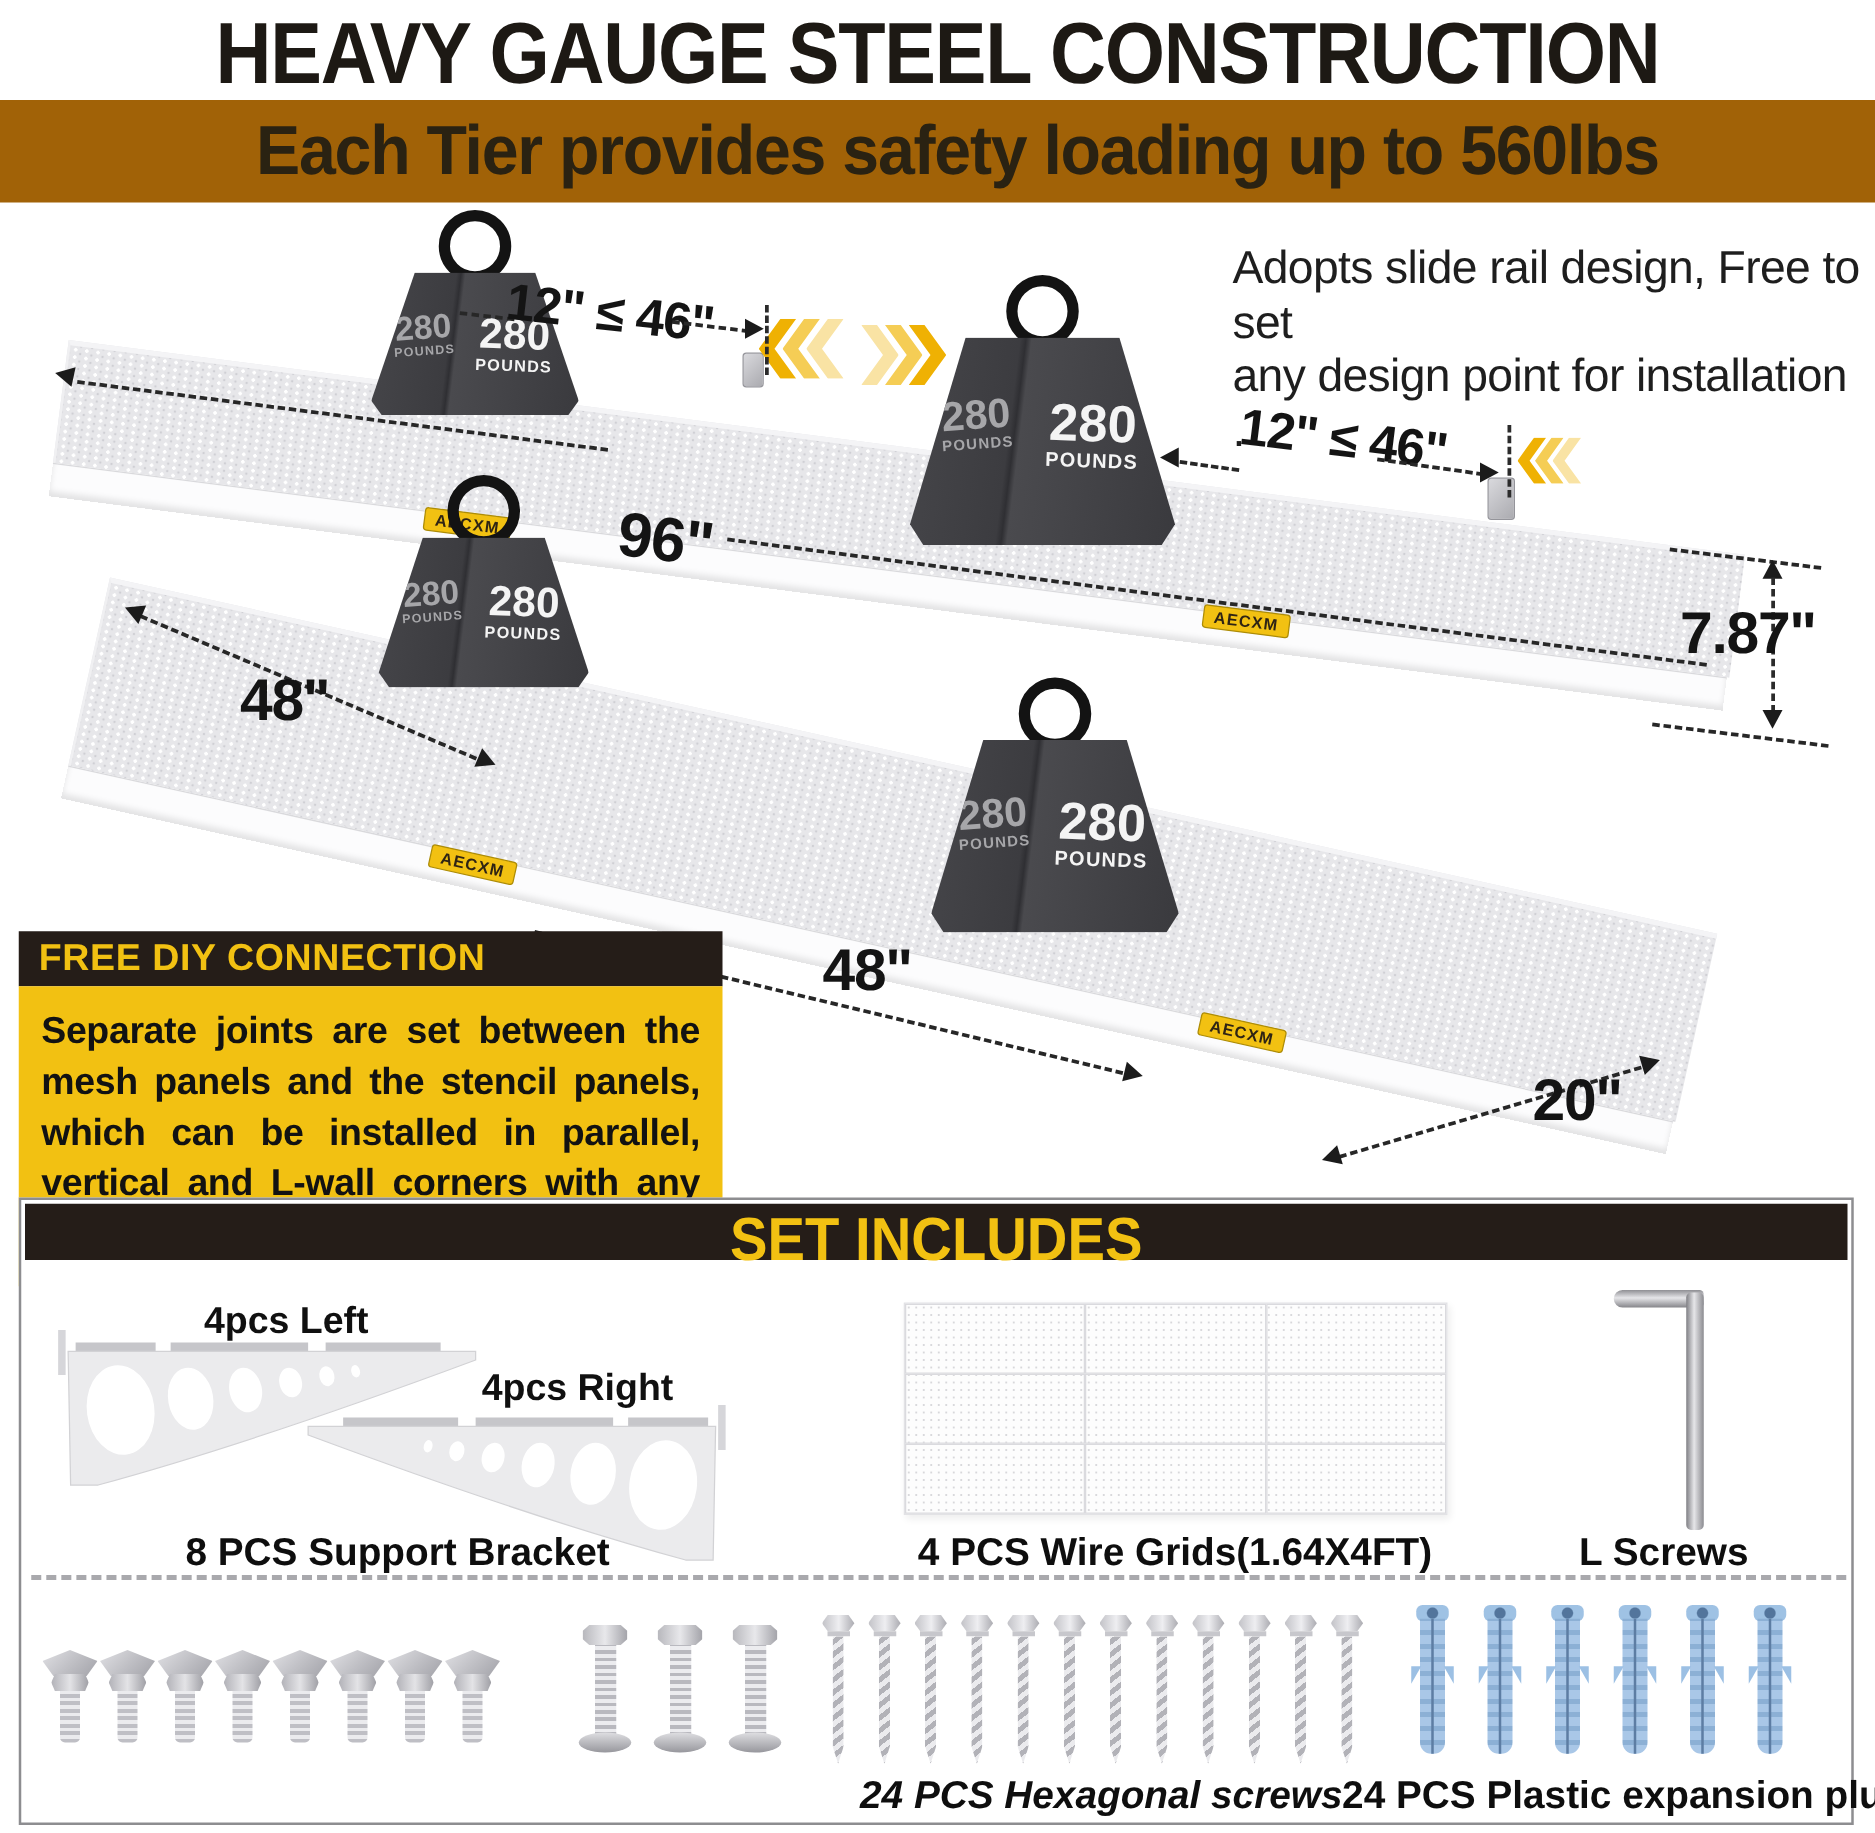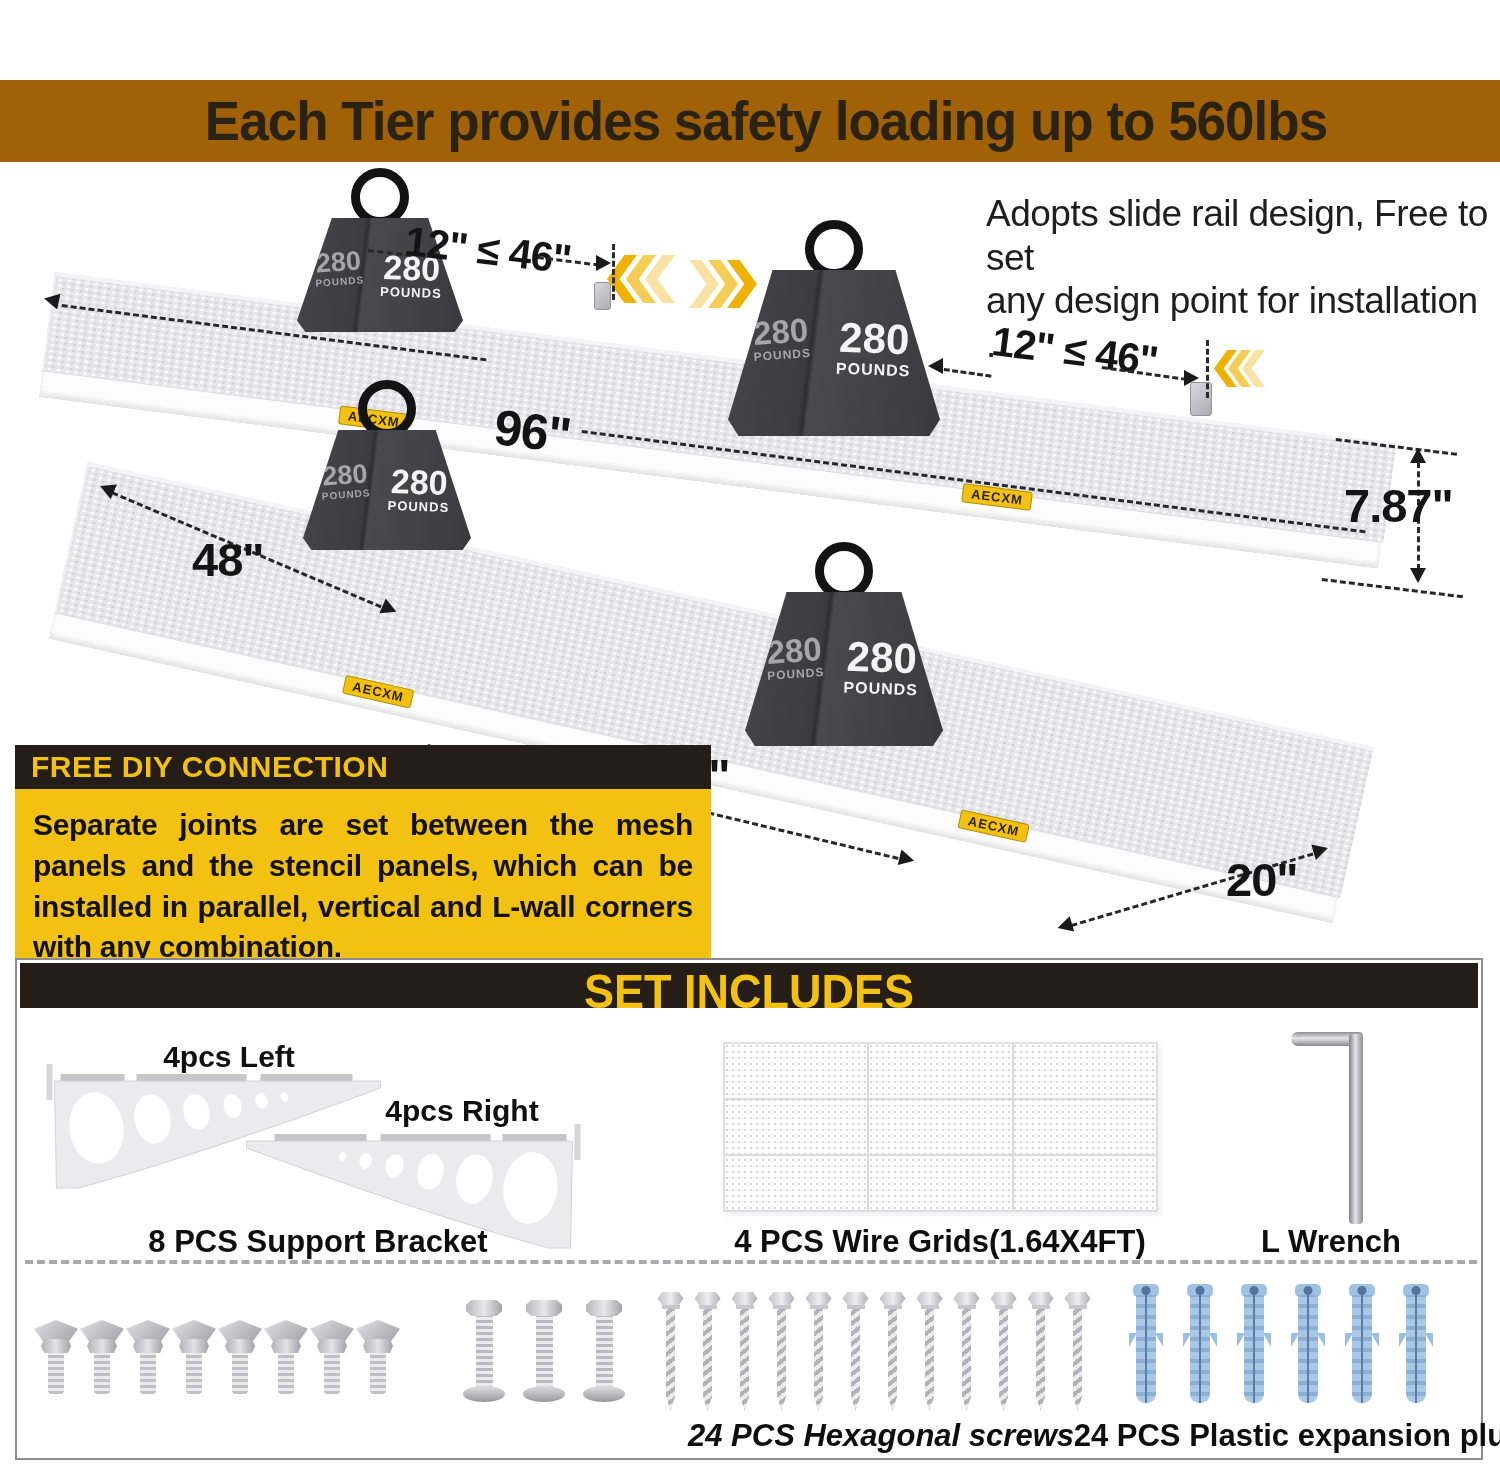--- a/index.html
+++ b/index.html
@@ -61,21 +61,21 @@
   .dash{border-top:3px dashed #272727;height:0;transform-origin:0 0;}
   .vdash{border-left:3px dashed #2b2b2b;width:0;}
   .dimlbl{font-weight:700;color:#141414;letter-spacing:-1px;white-space:nowrap;transform-origin:0 0;}
   .ar{width:0;height:0;border-style:solid;position:absolute;}
   .ar.r{border-width:8px 0 8px 15px;border-color:transparent transparent transparent #1b1b1b;}
   .ar.l{border-width:8px 15px 8px 0;border-color:transparent #1b1b1b transparent transparent;}
   .ar.u{border-width:0 8px 15px 8px;border-color:transparent transparent #1b1b1b transparent;}
   .ar.d{border-width:15px 8px 0 8px;border-color:#1b1b1b transparent transparent transparent;}
 
   
-  .diy{top:745px;left:15px;width:696px;}
+  .diy{top:745px;left:15px;width:563px;}
   .diyhdr{background:#251D18;height:44px;line-height:44px;padding-left:16px;
           color:#F2C112;font-size:30px;font-weight:700;letter-spacing:0.5px;}
   .diybody{background:#F2C112;padding:16px 18px 20px 18px;color:#121212;font-size:30px;
           font-weight:700;text-align:justify;line-height:1.36;letter-spacing:-0.3px;}
 
   
   .setbox{top:958px;left:15px;width:1468px;height:502px;border:2px solid #8d8d90;background:#fff;box-sizing:border-box;}
   .setbanner{position:absolute;top:3px;left:3px;right:3px;height:45px;background:#251D18;text-align:center;}
   .setbanner span{display:inline-block;line-height:57px;color:#F2C112;font-size:45px;font-weight:700;
           letter-spacing:0;transform:scaleY(1.08);}
@@ -126,20 +126,21 @@
   .pl-body::before{content:"";position:absolute;left:-7px;top:38px;border-style:solid;
         border-width:14px 8px 0 0;border-color:#9cc0e4 transparent transparent transparent;}
   .pl-body::after{content:"";position:absolute;right:-7px;top:38px;border-style:solid;
         border-width:14px 0 0 8px;border-color:#9cc0e4 transparent transparent transparent;}
 </style>
 </head>
 <body>
 
 <div class="stage">
 
+  <div class="abs hdr"><span>HEAVY GAUGE STEEL CONSTRUCTION</span></div>
   <div class="abs banner"><span>Each Tier provides safety loading up to 560lbs</span></div>
 
   <div class="abs note">
     <div>Adopts slide rail design, Free to set</div>
     <div>any design point for installation .</div>
   </div>
 
   <div class="abs shelf" style="left:55px;top:272px;width:1350px;transform:rotate(7.3deg);">
     <div class="mesh" style="height:95px;"></div>
     <div class="edge" style="height:26px;"></div>
@@ -321,21 +322,21 @@
       <div></div>
       <div></div>
       <div></div>
   </div>
 
   <div class="abs lw-h" style="left:1291px;top:1032px;width:72px;height:14px;"></div>
   <div class="abs lw-v" style="left:1349px;top:1034px;width:14px;height:190px;"></div>
 
   <div class="caption" style="left:318px;top:1224px;">8 PCS Support Bracket</div>
   <div class="caption" style="left:940px;top:1224px;">4 PCS Wire Grids(1.64X4FT)</div>
-  <div class="caption" style="left:1331px;top:1224px;">L Wrench</div>
+  <div class="caption" style="left:1331px;top:1224px;">L Screws</div>
 
   <div class="divider" style="left:25px;top:1260px;width:1452px;"></div>
 
   <div class="row" style="left:34px;top:1320px;">
     <div class="railscrew">
         <div class="rs-head"></div>
         <div class="rs-nut"></div>
         <div class="rs-shaft"></div>
       </div>
     <div class="railscrew">

